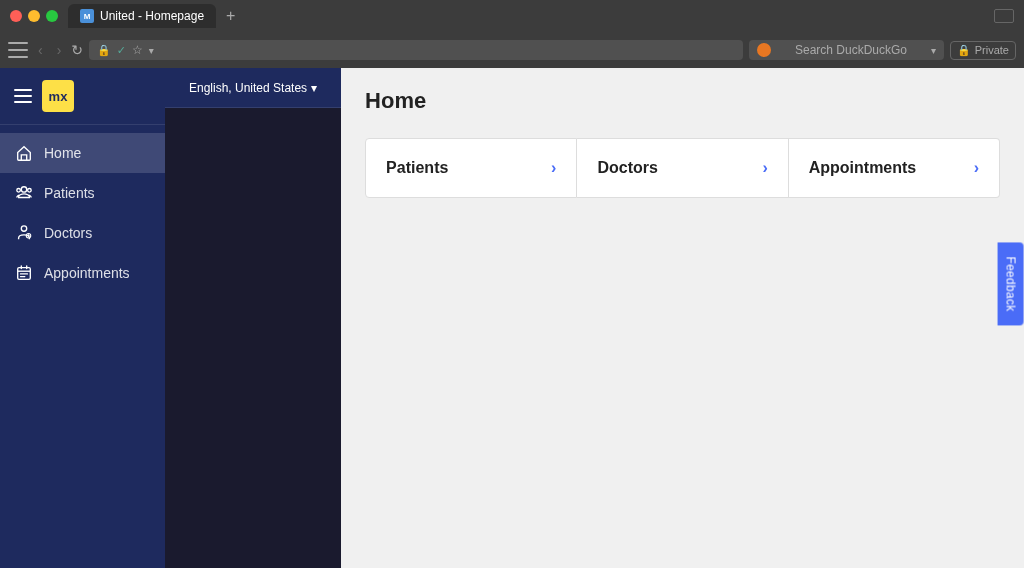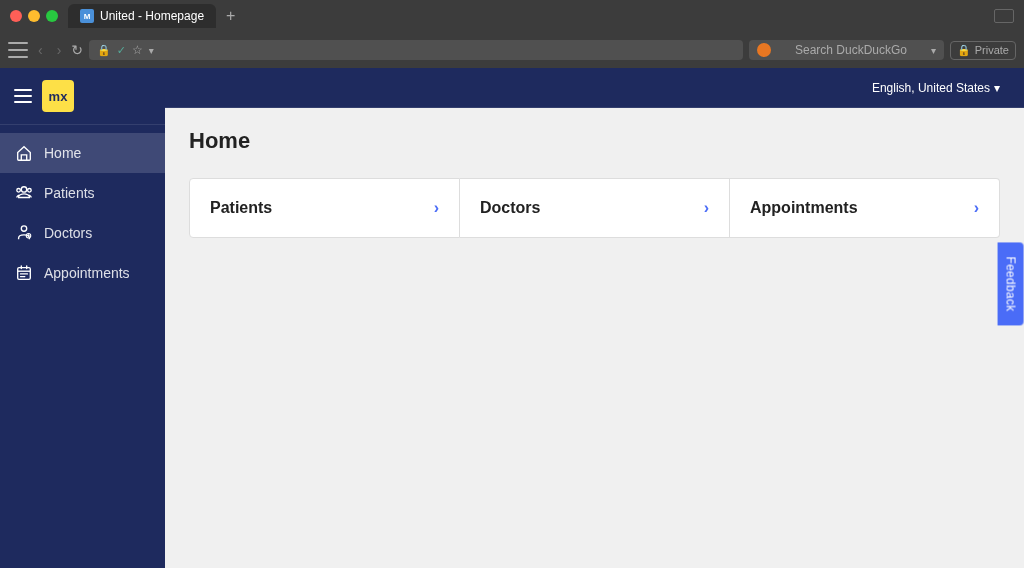--- a/index.html
+++ b/index.html
@@ -291,21 +291,21 @@
       background: #1e2a5e;
       display: flex;
       align-items: center;
       justify-content: flex-end;
       padding: 0 16px;
       height: 40px;
       border-bottom: 1px solid rgba(255,255,255,0.1);
     }
     .app-content-wrapper {
       display: flex;
-      flex-direction: column;
+      flex-direction: row;
       flex: 1;
     }
   </style>
 </head>
 <body>
 
 <div>
 
   <div class="browser-titlebar">
     <div class="traffic-lights">

